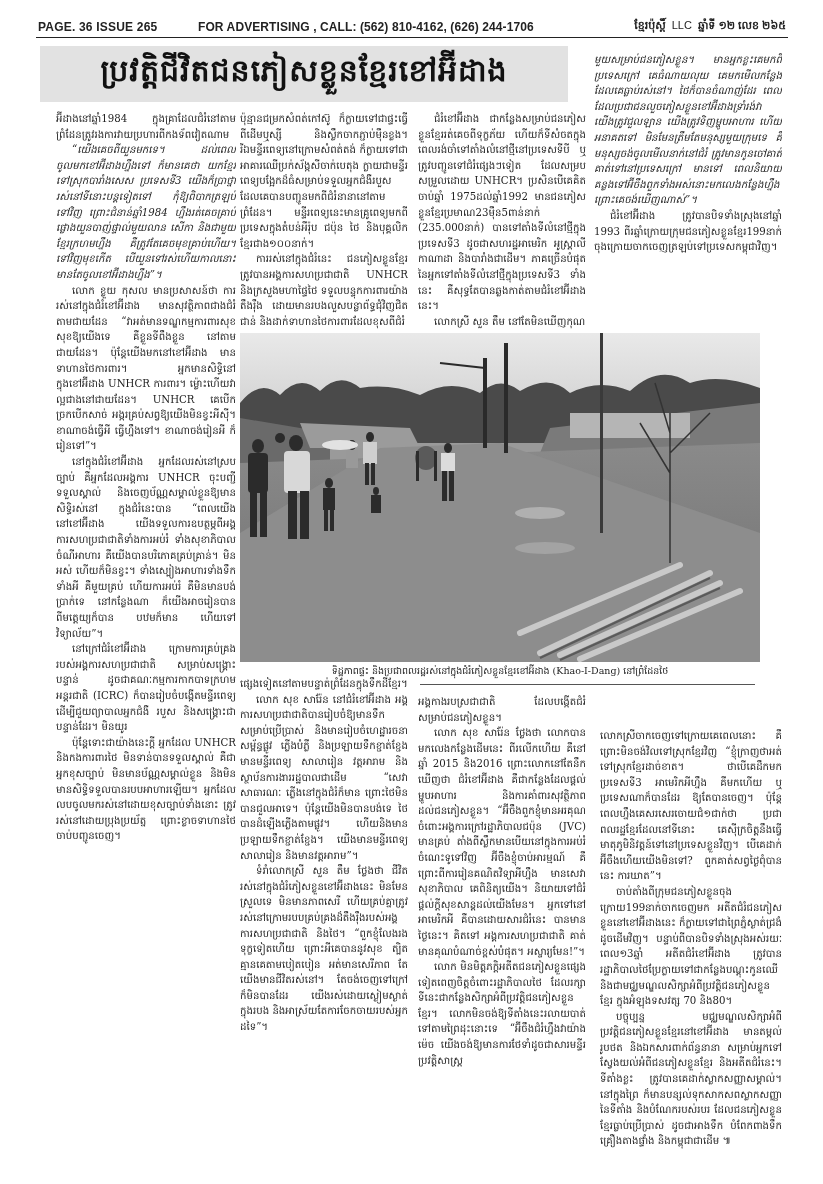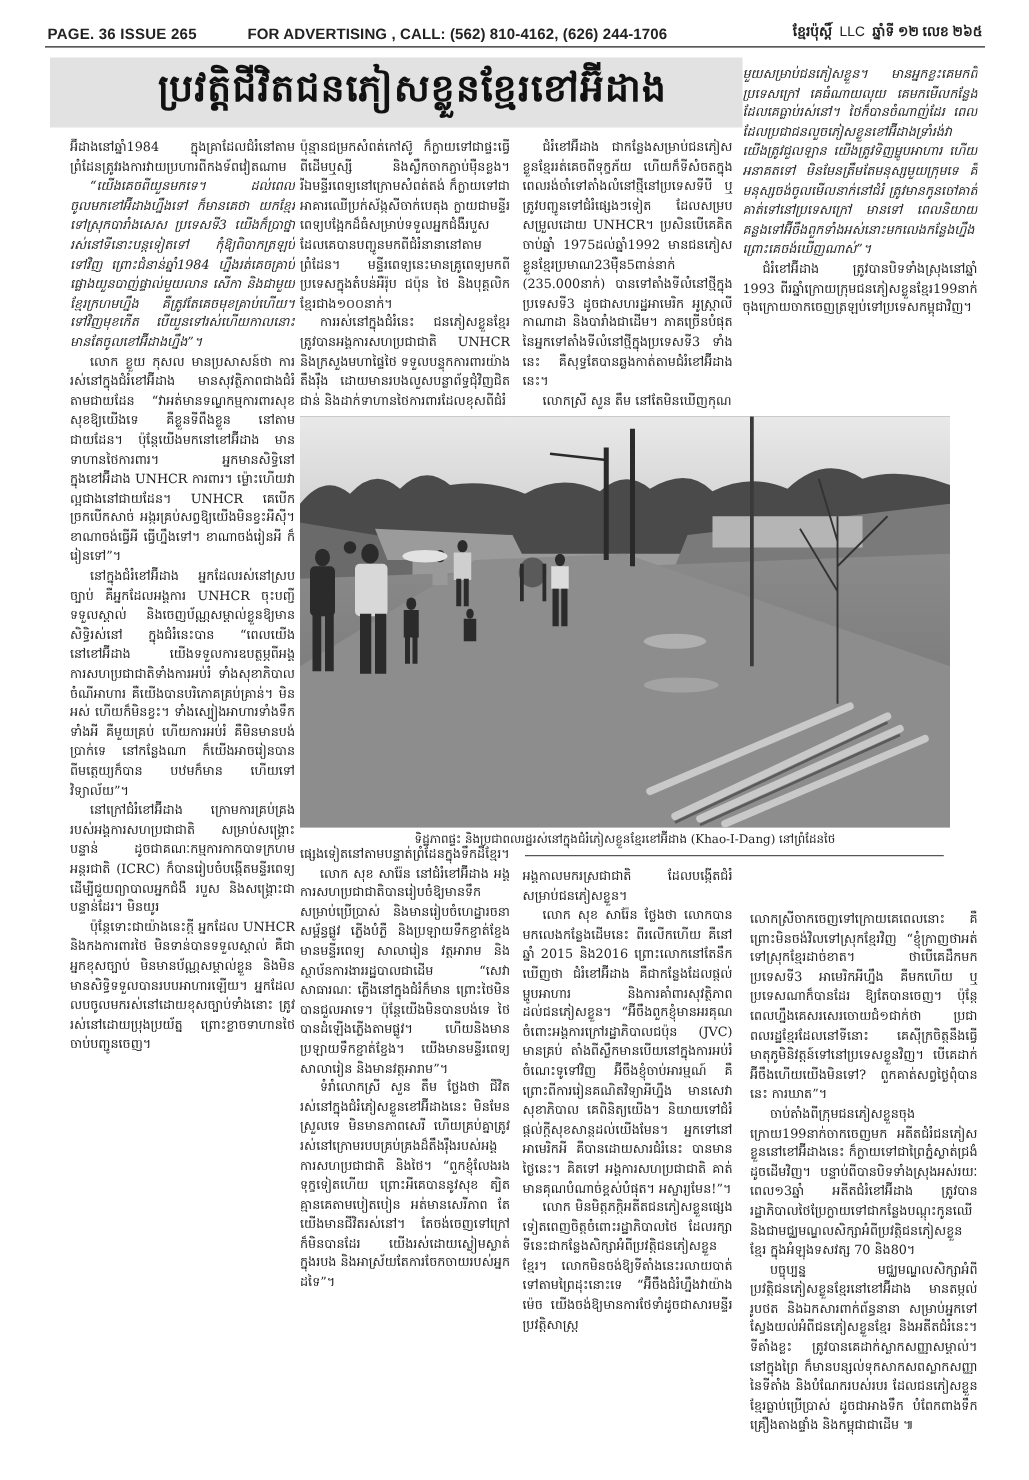--- a/index.html
+++ b/index.html
@@ -14,21 +14,21 @@
     font-family: "Liberation Sans", "DejaVu Sans", sans-serif;
     font-size: 12px; font-weight: bold; color: #222; text-align: right;
   }
   .hdr-page { position: absolute; left: 2px; top: 3px; letter-spacing: 0.2px; }
   .hdr-ad { position: absolute; left: 162px; top: 3px; letter-spacing: 0.1px; }
   .hdr-right { position: absolute; right: 2px; top: 1px; font-size: 11px; display: flex; gap: 6px; align-items: baseline; }
   .hdr-right .llc { font-weight: normal; }
   .title-band {
     position: absolute; left: 40px; top: 46px; width: 528px; height: 56px;
     background: #e2e2e2;
-    display: flex; align-items: center; justify-content: center; padding-left: 26px;
+    display: flex; align-items: center; justify-content: center;
   }
   .title-text {
     font-family: "DejaVu Sans", "Liberation Sans", sans-serif;
     font-size: 30px; font-weight: bold; color: #111; letter-spacing: 1px;
   }
   .col {
     position: absolute;
     font-size: 10.2px; line-height: 15.6px;
     text-align: justify; color: #222;
     overflow: hidden;
@@ -180,21 +180,21 @@
 </div>
 <div class="caption">ទិដ្ឋភាពផ្ទះ និងប្រជាពលរដ្ឋរស់នៅក្នុងជំរំភៀសខ្លួនខ្មែរខៅអ៊ីដាង (Khao-I-Dang) នៅព្រំដែនថៃ</div>
 <div class="caption-rule"></div>
 
 <div class="col c2b">
     <p class="noindent">ផ្សេងទៀតនៅតាមបន្ទាត់ព្រំដែនក្នុងទឹកដីខ្មែរ។</p>
     <p>លោក សុខ សារ៉ែន នៅជំរំខៅអ៊ីដាង អង្គការសហប្រជាជាតិបានរៀបចំឱ្យមានទឹកសម្រាប់ប្រើប្រាស់ និងមានរៀបចំហេដ្ឋារចនាសម្ព័ន្ធផ្លូវ ភ្លើងបំភ្លឺ និងប្រឡាយទឹកខ្ជាត់ខ្ជែង មានមន្ទីរពេទ្យ សាលារៀន វត្តអារាម និងស្ថាប័នការងាររដ្ឋបាលជាដើម “សេវាសាធារណៈ ភ្លើងនៅក្នុងជំរំក៏មាន ព្រោះថៃមិនបានជួលអាទេ។ ប៉ុន្តែយើងមិនបានបង់ទេ ថៃបានដំឡើងភ្លើងតាមផ្លូវ។ ហើយនិងមានប្រឡាយទឹកខ្ជាត់ខ្ជែង។ យើងមានមន្ទីរពេទ្យ សាលារៀន និងមានវត្តអារាម”។</p>
     <p>ទំរាំលោកស្រី សួន តឹម ថ្លែងថា ជីវិតរស់នៅក្នុងជំរំភៀសខ្លួនខៅអ៊ីដាងនេះ មិនមែនស្រួលទេ មិនមានភាពសេរី ហើយគ្រប់គ្នាត្រូវរស់នៅក្រោមរបបគ្រប់គ្រងដ៏តឹងរ៉ឹងរបស់អង្គការសហប្រជាជាតិ និងថៃ។ “ពួកខ្ញុំលែងរងទុក្ខទៀតហើយ ព្រោះអីគេបាននូវសុខ ត្បិតគ្មានគេតាមបៀតបៀន អត់មានសេរីភាព តែយើងមានជីវិតរស់នៅ។ តែចង់ចេញទៅក្រៅ ក៏មិនបានដែរ យើងរស់ដោយស្ងៀមស្ងាត់ក្នុងរបង និងអាស្រ័យតែការចែកចាយរបស់អ្នកដទៃ”។</p>
   </div>
 <div class="col c3b">
-    <p class="noindent">អង្គកាលមករស្រជាជាតិ ដែលបង្កើតជំរំសម្រាប់ជនភៀសខ្លួន។</p>
+    <p class="noindent">អង្គកាងរបស្រជាជាតិ ដែលបង្កើតជំរំសម្រាប់ជនភៀសខ្លួន។</p>
     <p>លោក សុខ សារ៉ែន ថ្លែងថា លោកបានមកលេងកន្លែងដើមនេះ ពីរលើកហើយ គឺនៅឆ្នាំ 2015 និង2016 ព្រោះលោកនៅតែនឹកឃើញថា ជំរំខៅអ៊ីដាង គឺជាកន្លែងដែលផ្តល់ម្ហូបអាហារ និងការគាំពារសុវត្ថិភាពដល់ជនភៀសខ្លួន។ “អ៊ីចឹងពួកខ្ញុំមានអរគុណចំពោះអង្គការក្រៅរដ្ឋាភិបាលជប៉ុន (JVC) មានគ្រប់ តាំងពីស្លឹកមានបើយនៅក្នុងការអប់រំចំណេះទូទៅវិញ អ៊ីចឹងខ្ញុំចាប់អារម្មណ៍ គឺព្រោះពីការរៀនគណិតវិទ្យាអីហ្នឹង មានសេវាសុខាភិបាល គេពិនិត្យយើង។ និយាយទៅជំរំផ្តល់ក្តីសុខសាន្តដល់យើងមែន។ អ្នកទៅនៅអាមេរិកអី គឺបានដោយសារជំរំនេះ បានមានថ្ងៃនេះ។ គិតទៅ អង្គការសហប្រជាជាតិ គាត់មានគុណបំណាច់ខ្ពស់បំផុត។ អស្ចារ្យមែន!”។</p>
     <p>លោក មិនមិត្តភក្តិអតីតជនភៀសខ្លួនផ្សេងទៀតពេញចិត្តចំពោះរដ្ឋាភិបាលថៃ ដែលរក្សាទីនេះជាកន្លែងសិក្សាអំពីប្រវត្តិជនភៀសខ្លួនខ្មែរ។ លោកមិនចង់ឱ្យទីតាំងនេះរលាយបាត់ទៅតាមព្រៃដុះនោះទេ “អ៊ីចឹងជំរំហ្នឹងវាយ៉ាងម៉េច យើងចង់ឱ្យមានការថែទាំដូចជាសារមន្ទីរប្រវត្តិសាស្ត្រ</p>
   </div>
 <div class="col c4b">
     <p class="noindent">លោកស្រីចាកចេញទៅក្រោយគេពេលនោះ គឺព្រោះមិនចង់វិលទៅស្រុកខ្មែរវិញ “ខ្ញុំក្រាញថាអត់ទៅស្រុកខ្មែរដាច់ខាត។ ថាបើគេដឹកមកប្រទេសទី3 អាមេរិកអីហ្នឹង គឺមកហើយ ឬប្រទេសណាក៏បានដែរ ឱ្យតែបានចេញ។ ប៉ុន្តែពេលហ្នឹងគេសរសេរចោយជំ១ជាក់ថា ប្រជាពលរដ្ឋខ្មែរដែលនៅទីនោះ គេស៊ីក្រចិត្តនឹងធ្វើមាតុភូមិនិវត្តន៍ទៅនៅប្រទេសខ្លួនវិញ។ បើគេដាក់អ៊ីចឹងហើយយើងមិនទៅ? ពួកគាត់សព្វថ្ងៃពុំបាននេះ ការឃាត”។</p>
     <p>ចាប់តាំងពីក្រុមជនភៀសខ្លួនចុងក្រោយ199នាក់ចាកចេញមក អតីតជំរំជនភៀសខ្លួននៅខៅអ៊ីដាងនេះ ក៏ក្លាយទៅជាព្រៃភ្នំស្ងាត់ជ្រងំដូចដើមវិញ។ បន្ទាប់ពីបានបិទទាំងស្រុងអស់រយៈពេល១3ឆ្នាំ អតីតជំរំខៅអ៊ីដាង ត្រូវបានរដ្ឋាភិបាលថៃប្រែក្លាយទៅជាកន្លែងបណ្តុះកូនឈើ និងជាមជ្ឈមណ្ឌលសិក្សាអំពីប្រវត្តិជនភៀសខ្លួនខ្មែរ ក្នុងអំឡុងទសវត្ស 70 និង80។</p>
     <p>បច្ចុប្បន្ន មជ្ឈមណ្ឌលសិក្សាអំពីប្រវត្តិជនភៀសខ្លួនខ្មែរនៅខៅអ៊ីដាង មានតម្កល់រូបថត និងឯកសារពាក់ព័ន្ធនានា សម្រាប់អ្នកទៅស្វែងយល់អំពីជនភៀសខ្លួនខ្មែរ និងអតីតជំរំនេះ។ ទីតាំងខ្លះ ត្រូវបានគេដាក់ស្លាកសញ្ញាសម្គាល់។ នៅក្នុងព្រៃ ក៏មានបន្សល់ទុកសាកសពស្លាកសញ្ញានៃទីតាំង និងបំណែករបស់របរ ដែលជនភៀសខ្លួនខ្មែរធ្លាប់ប្រើប្រាស់ ដូចជាអាងទឹក បំពែកពាងទឹកគ្រឿងតាងផ្ទាំង និងកម្ពុជាជាដើម ៕</p>
   </div>
 
 </body></html>

